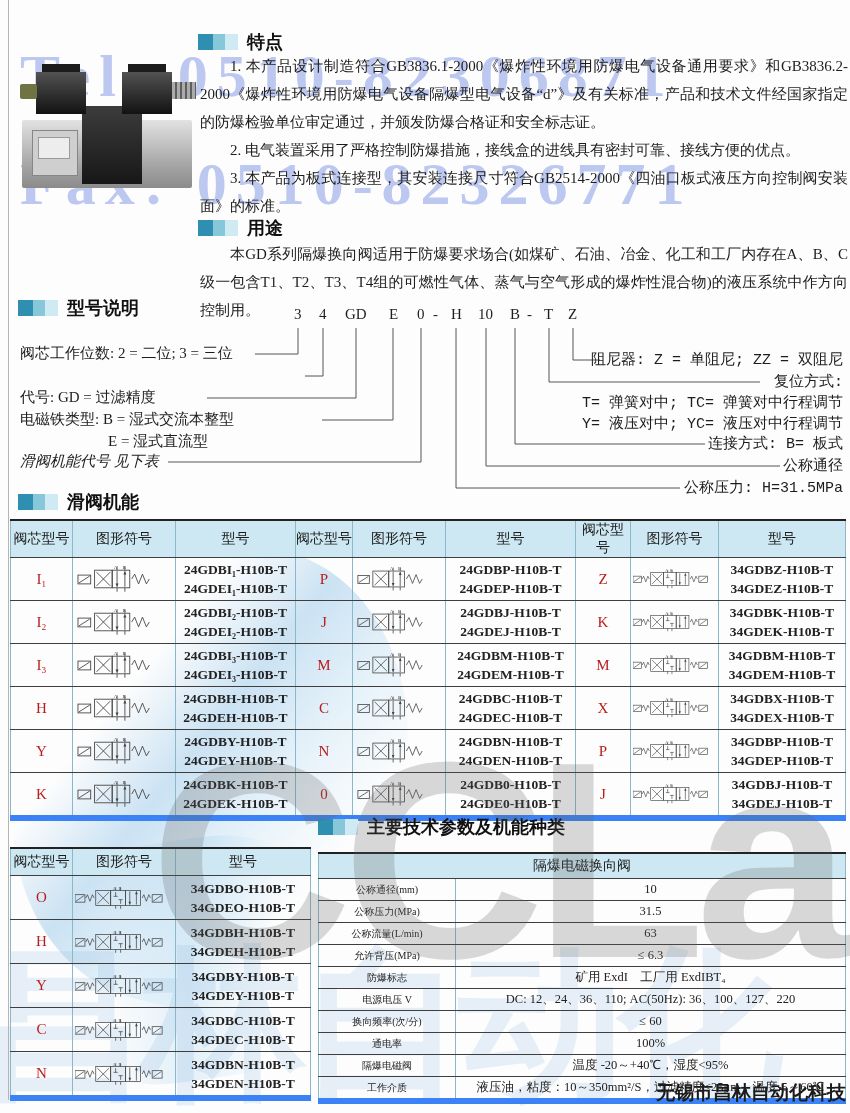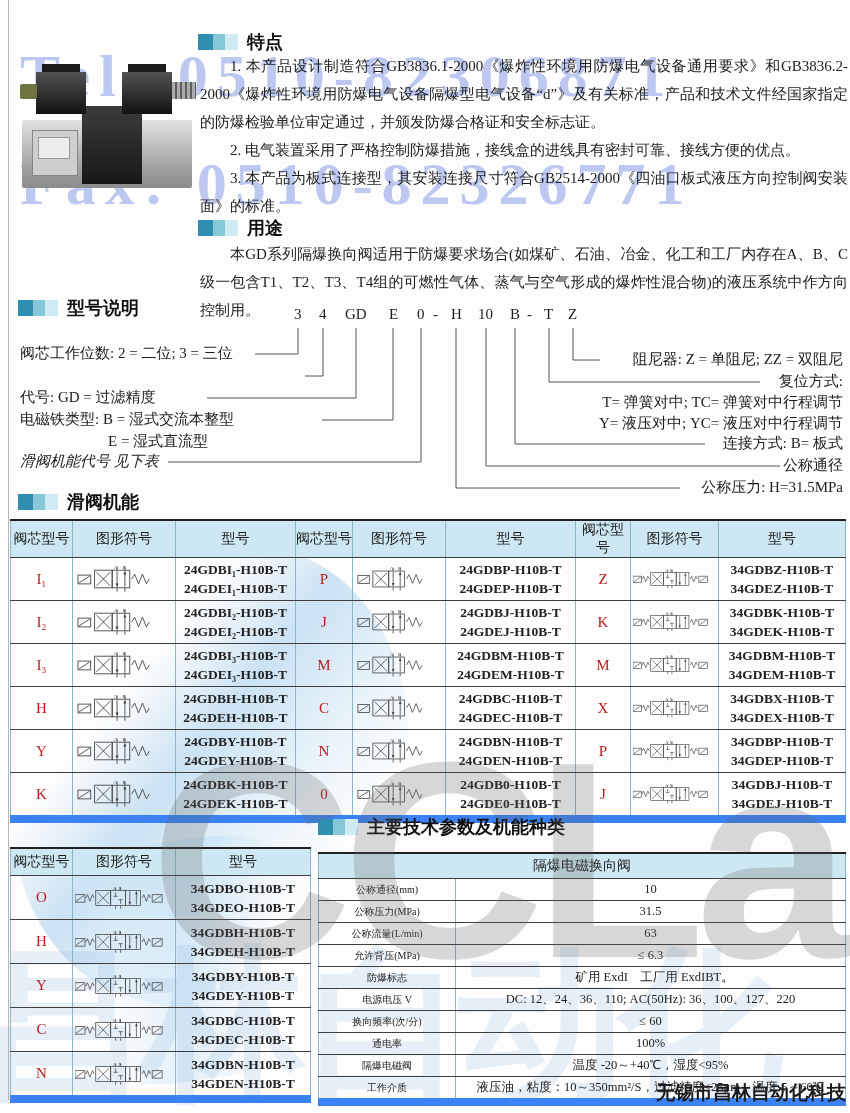--- a/index.html
+++ b/index.html
@@ -32,25 +32,25 @@
   .sec-title{font-family:"Liberation Sans",sans-serif;font-weight:bold;font-size:18px;color:#111;white-space:nowrap;}
 
   
   .textblock{position:absolute;z-index:2;text-align:justify;font-size:15px;line-height:28px;color:#1d1d1d;}
   .textblock p{margin:0;text-indent:2em;}
 
   
   .code-char{position:absolute;z-index:2;font-size:15px;color:#1d1d1d;white-space:nowrap;}
   .conn{position:absolute;left:0;top:0;z-index:1;}
   .mlabel{position:absolute;z-index:2;font-size:15px;color:#1d1d1d;white-space:nowrap;}
-  .mlabel.r{text-align:left;}
+  .mlabel.r{text-align:left;font-family:Liberation Mono, monospace;}
 
   
   table.sheet{position:absolute;z-index:2;border-collapse:collapse;table-layout:fixed;
-        border-top:2px solid #222;border-bottom:8px solid #3b82f6;}
+        border-top:2px solid #222;border-bottom:6px solid #3b82f6;}
   table.sheet th,table.sheet td{border-left:1px solid #8ab8c9;border-right:1px solid #8ab8c9;
         border-top:1px solid #3e3e3e;border-bottom:1px solid #3e3e3e;
         padding:0;text-align:center;vertical-align:middle;overflow:hidden;}
   table.sheet th{background:#cde8f2;font-weight:normal;font-size:14px;color:#1b1b1b;height:26px;}
   .code-cell{font-size:15px;color:#b91c1c;}
   .sym-cell{}
   .vsym{display:flex;align-items:center;justify-content:center;}
   .model-cell{font-size:13.5px;font-weight:bold;}
   .mline{line-height:19px;white-space:nowrap;}
   #spool-table td{height:42px;}

